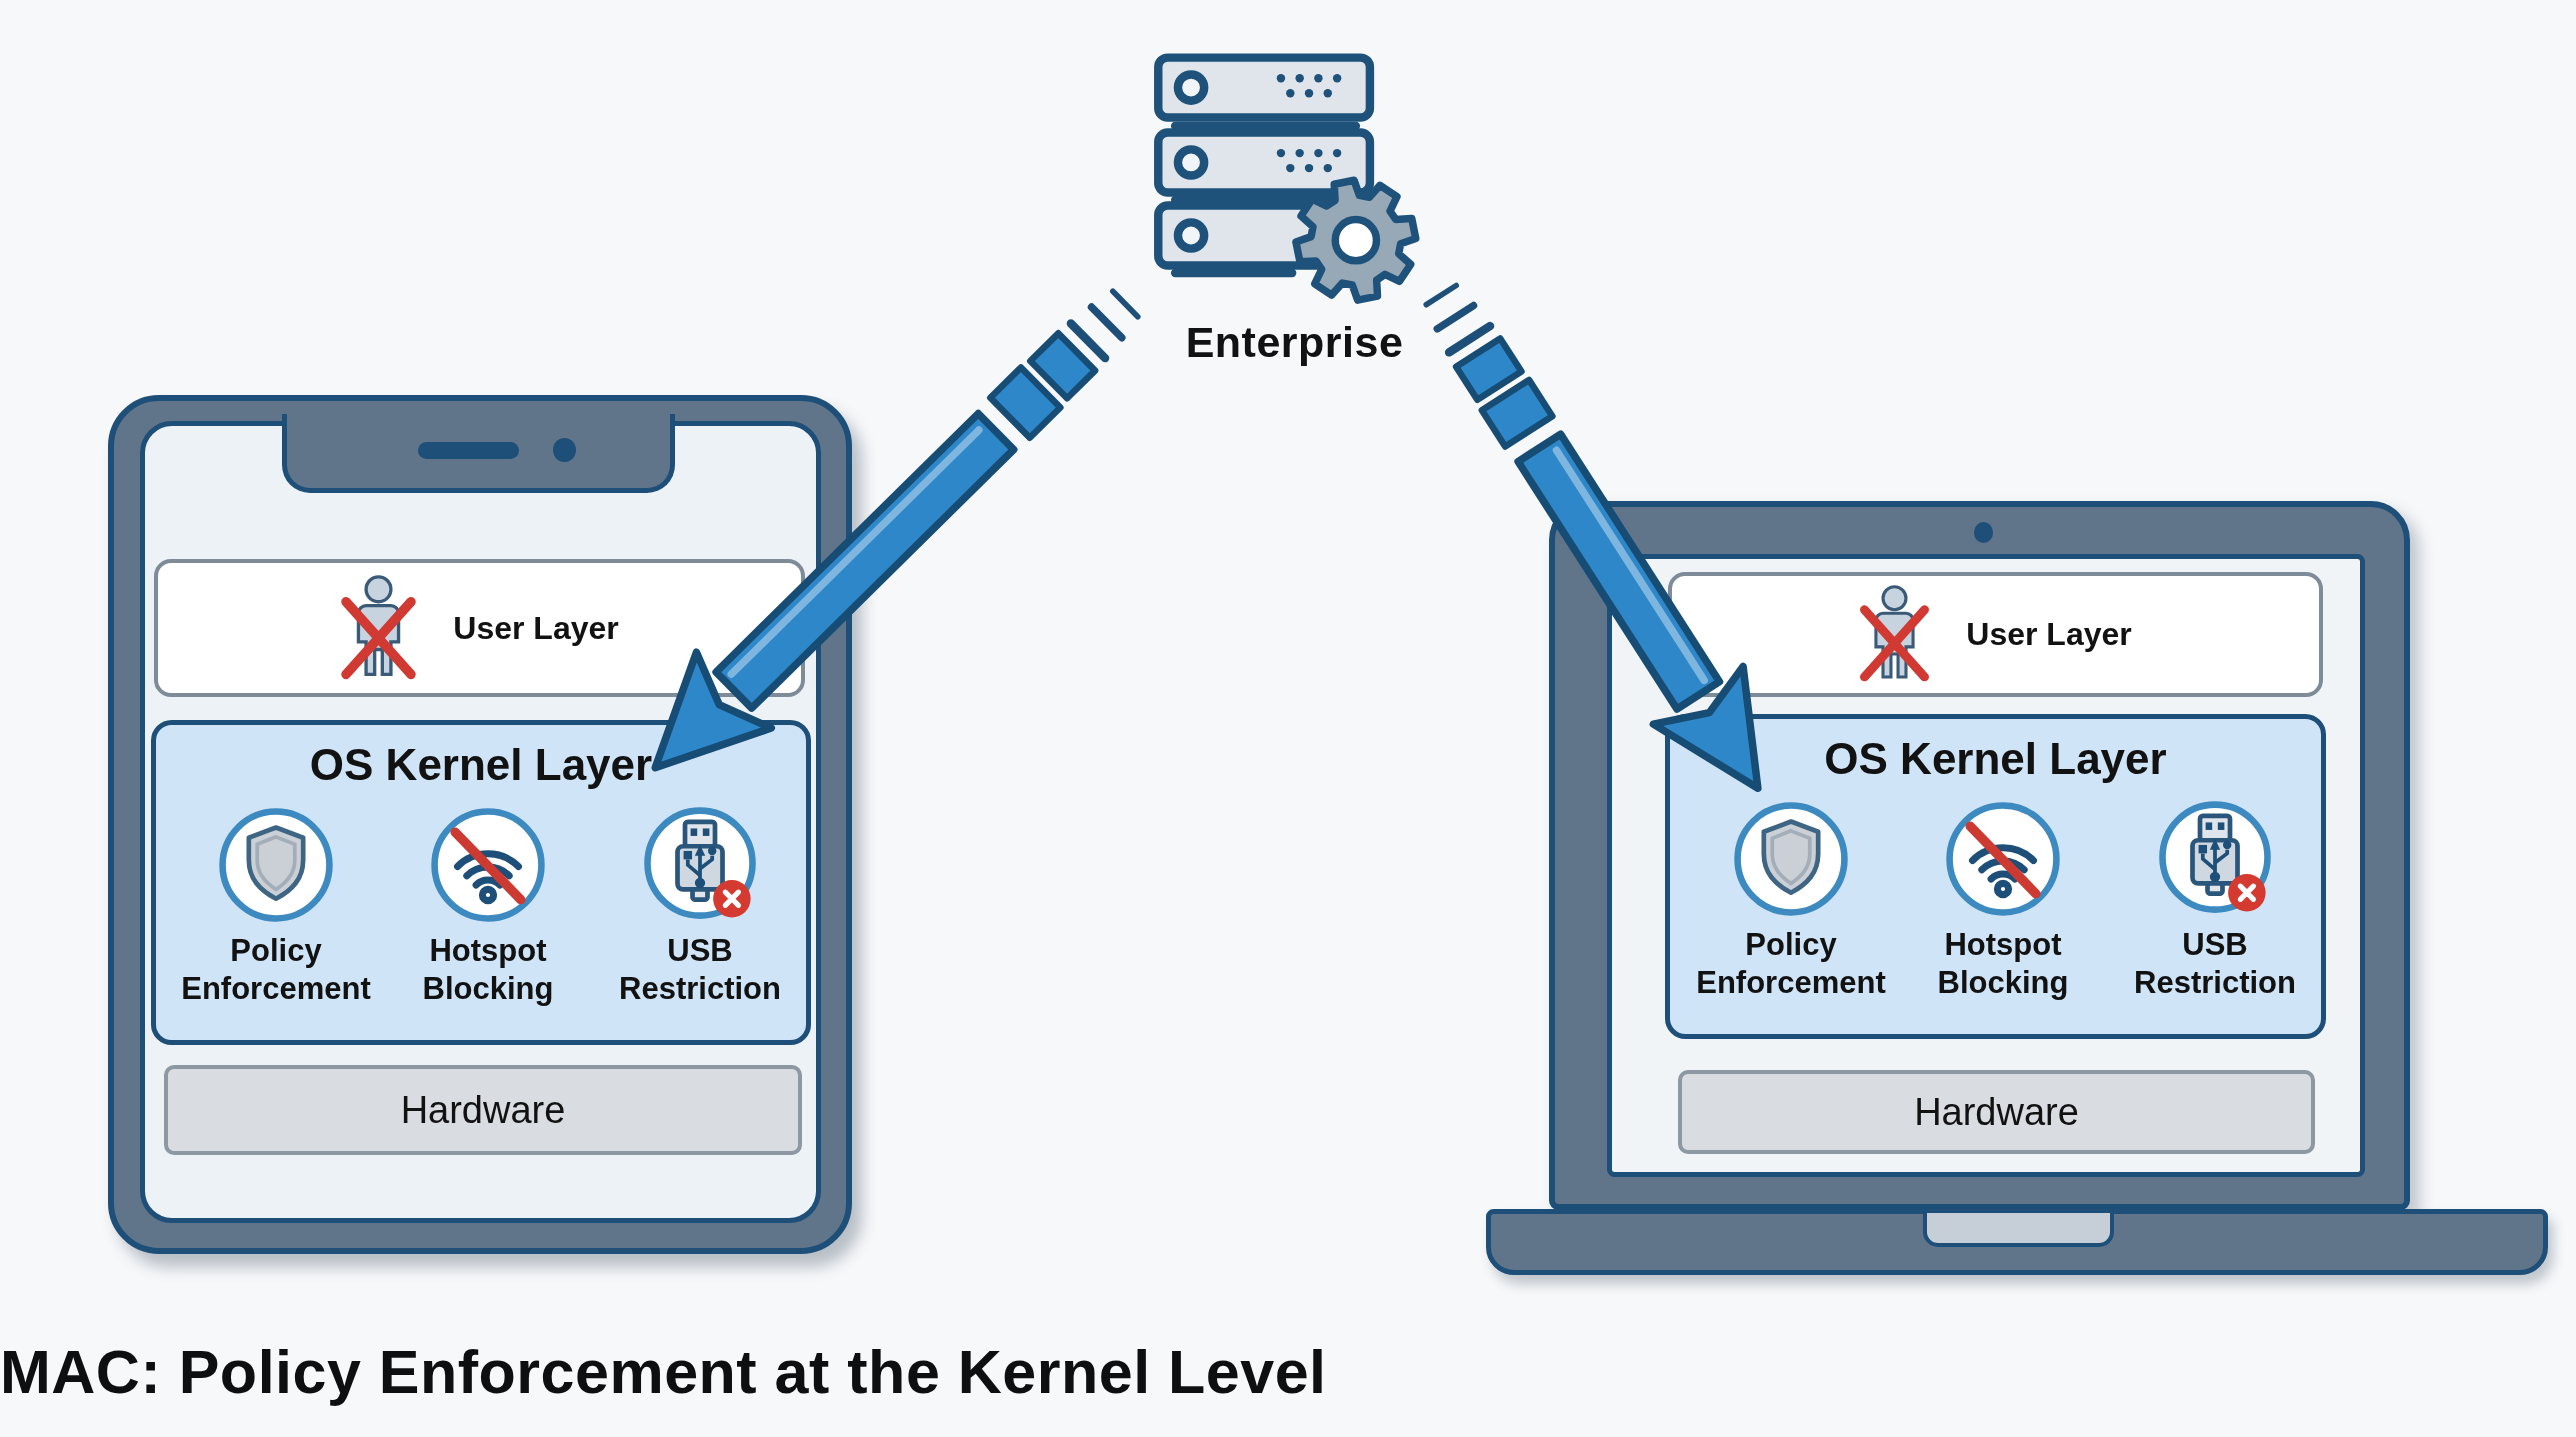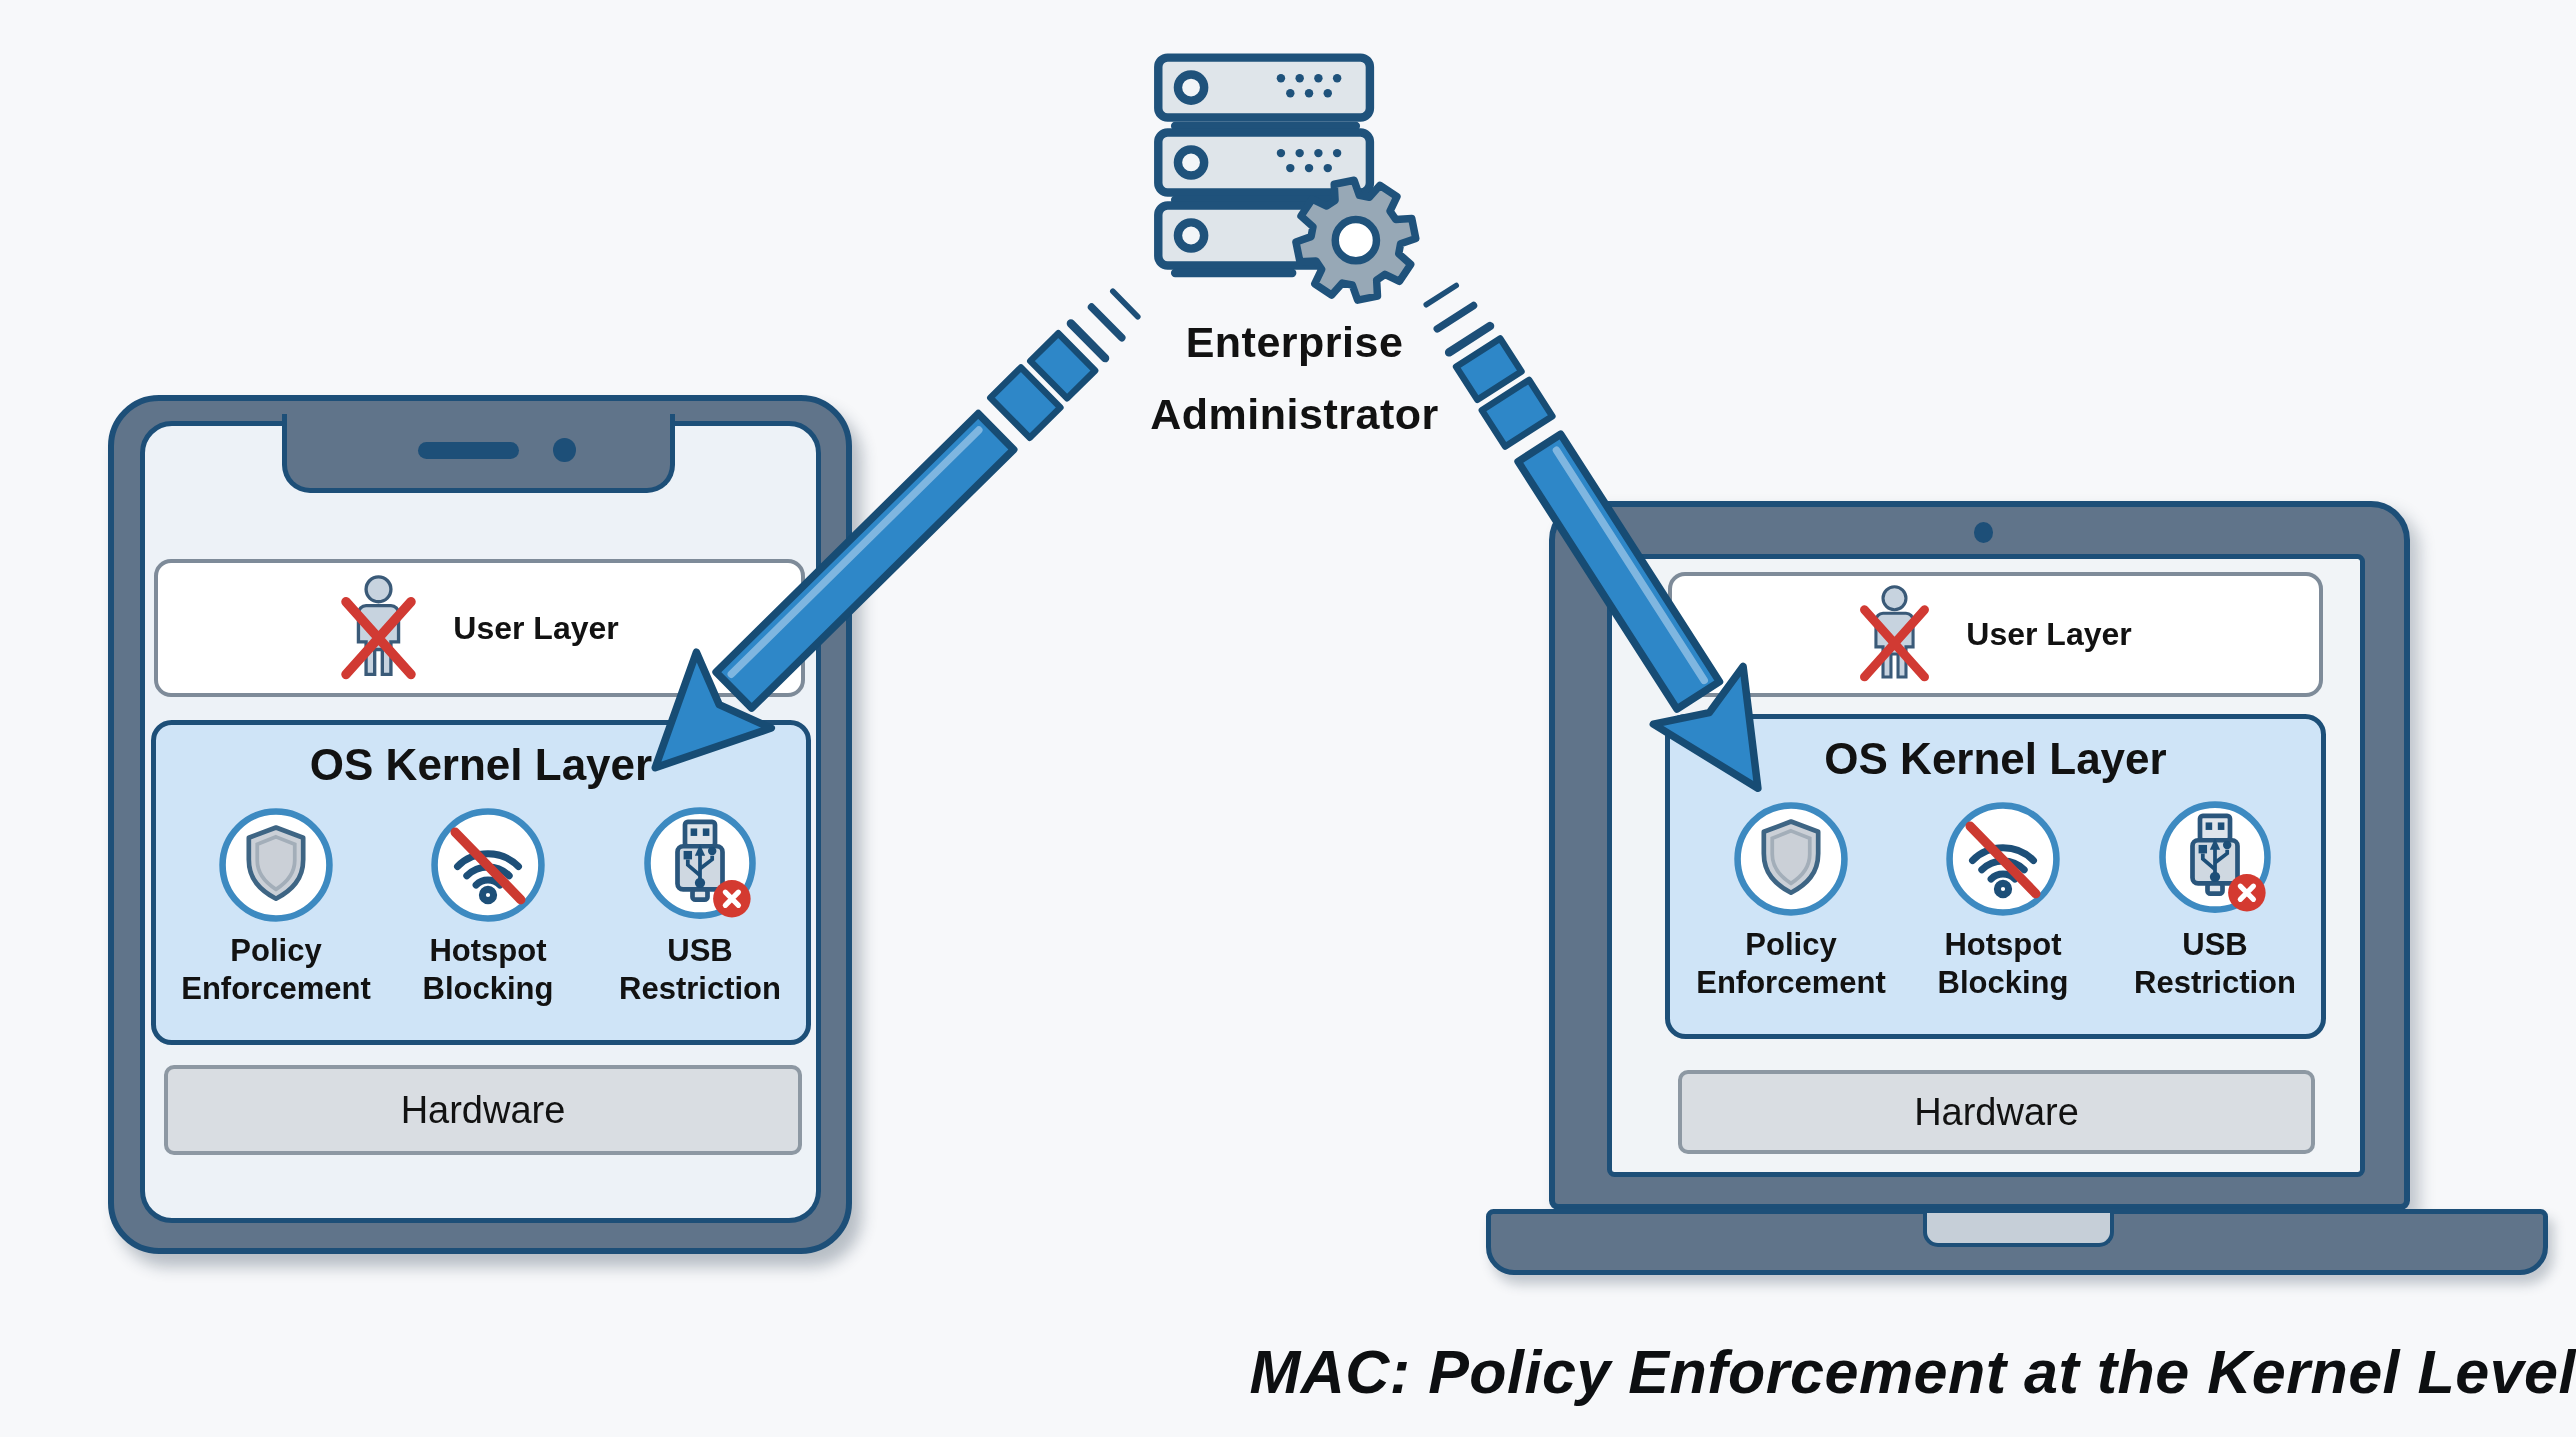--- a/index.html
+++ b/index.html
@@ -116,23 +116,22 @@
   
   #arrows { position: absolute; left: 0; top: 0; z-index: 60; pointer-events: none; }
   .conn-tick { stroke: var(--outline-navy, #1d4f78); stroke-linecap: round; fill: none; }
   .conn-dash { fill: var(--accent-blue, #2e87c8); stroke: #174c74; stroke-width: 7; stroke-linejoin: round; }
   .conn-shaft, .conn-head { fill: var(--accent-blue, #2e87c8); stroke: #174c74; stroke-width: 8; stroke-linejoin: round; }
   .conn-hl { stroke: #7fb6e0; stroke-width: 8; stroke-linecap: round; }
 
   
   .main-title {
     position: absolute; left: 0; width: 100%; top: 1337px;
-    text-align: right; font-size: 61px; font-weight: 700; letter-spacing: 0.5px;
+    text-align: left; font-size: 61px; font-weight: 700; letter-spacing: 0.5px;
     color: #0d0f11;
-    font-style: italic;
   }
 
   .server-unit { fill: #dfe5ea; stroke: #1f527b; stroke-width: 9; }
   .server-rail { stroke: #1f527b; stroke-width: 9; stroke-linecap: round; }
   .server-port { fill: #f2f5f8; stroke: #1f527b; stroke-width: 9; }
   .server-dot  { fill: #1f527b; }
   .gear-body   { fill: #97a8b6; stroke: #1f527b; stroke-width: 8; stroke-linejoin: round; }
   .gear-hole   { fill: #ffffff; stroke: #1f527b; stroke-width: 8; }
 </style>
 </head>
@@ -220,21 +219,20 @@
       </g>
     </g>
     <g id="gear-group">
         <path d="M280.6 194.8 L297.7 193.9 L302.0 215.1 L285.8 220.8 L283.8 231.4 L296.6 242.8 L284.6 260.9 L269.1 253.5 L260.2 259.6 L261.1 276.7 L239.9 281.0 L234.2 264.8 L223.6 262.8 L212.2 275.6 L194.1 263.6 L201.5 248.1 L195.4 239.2 L178.3 240.1 L174.0 218.9 L190.2 213.2 L192.2 202.6 L179.4 191.2 L191.4 173.1 L206.9 180.5 L215.8 174.4 L214.9 157.3 L236.1 153.0 L241.8 169.2 L252.4 171.2 L263.8 158.4 L281.9 170.4 L274.5 185.9 Z" class="gear-body"></path>
         <circle cx="238" cy="217" r="22" class="gear-hole"></circle>
       </g>
   </svg>
 
   <div class="console-label">
     <div>Enterprise</div>
-    <div>Administrator</div>
   </div>
 
   <div class="phone-frame">
     <div class="phone-screen"></div>
     <div class="phone-notch">
       <div class="notch-speaker"></div>
       <div class="notch-camera"></div>
     </div>
 
     <div class="layer-user">

